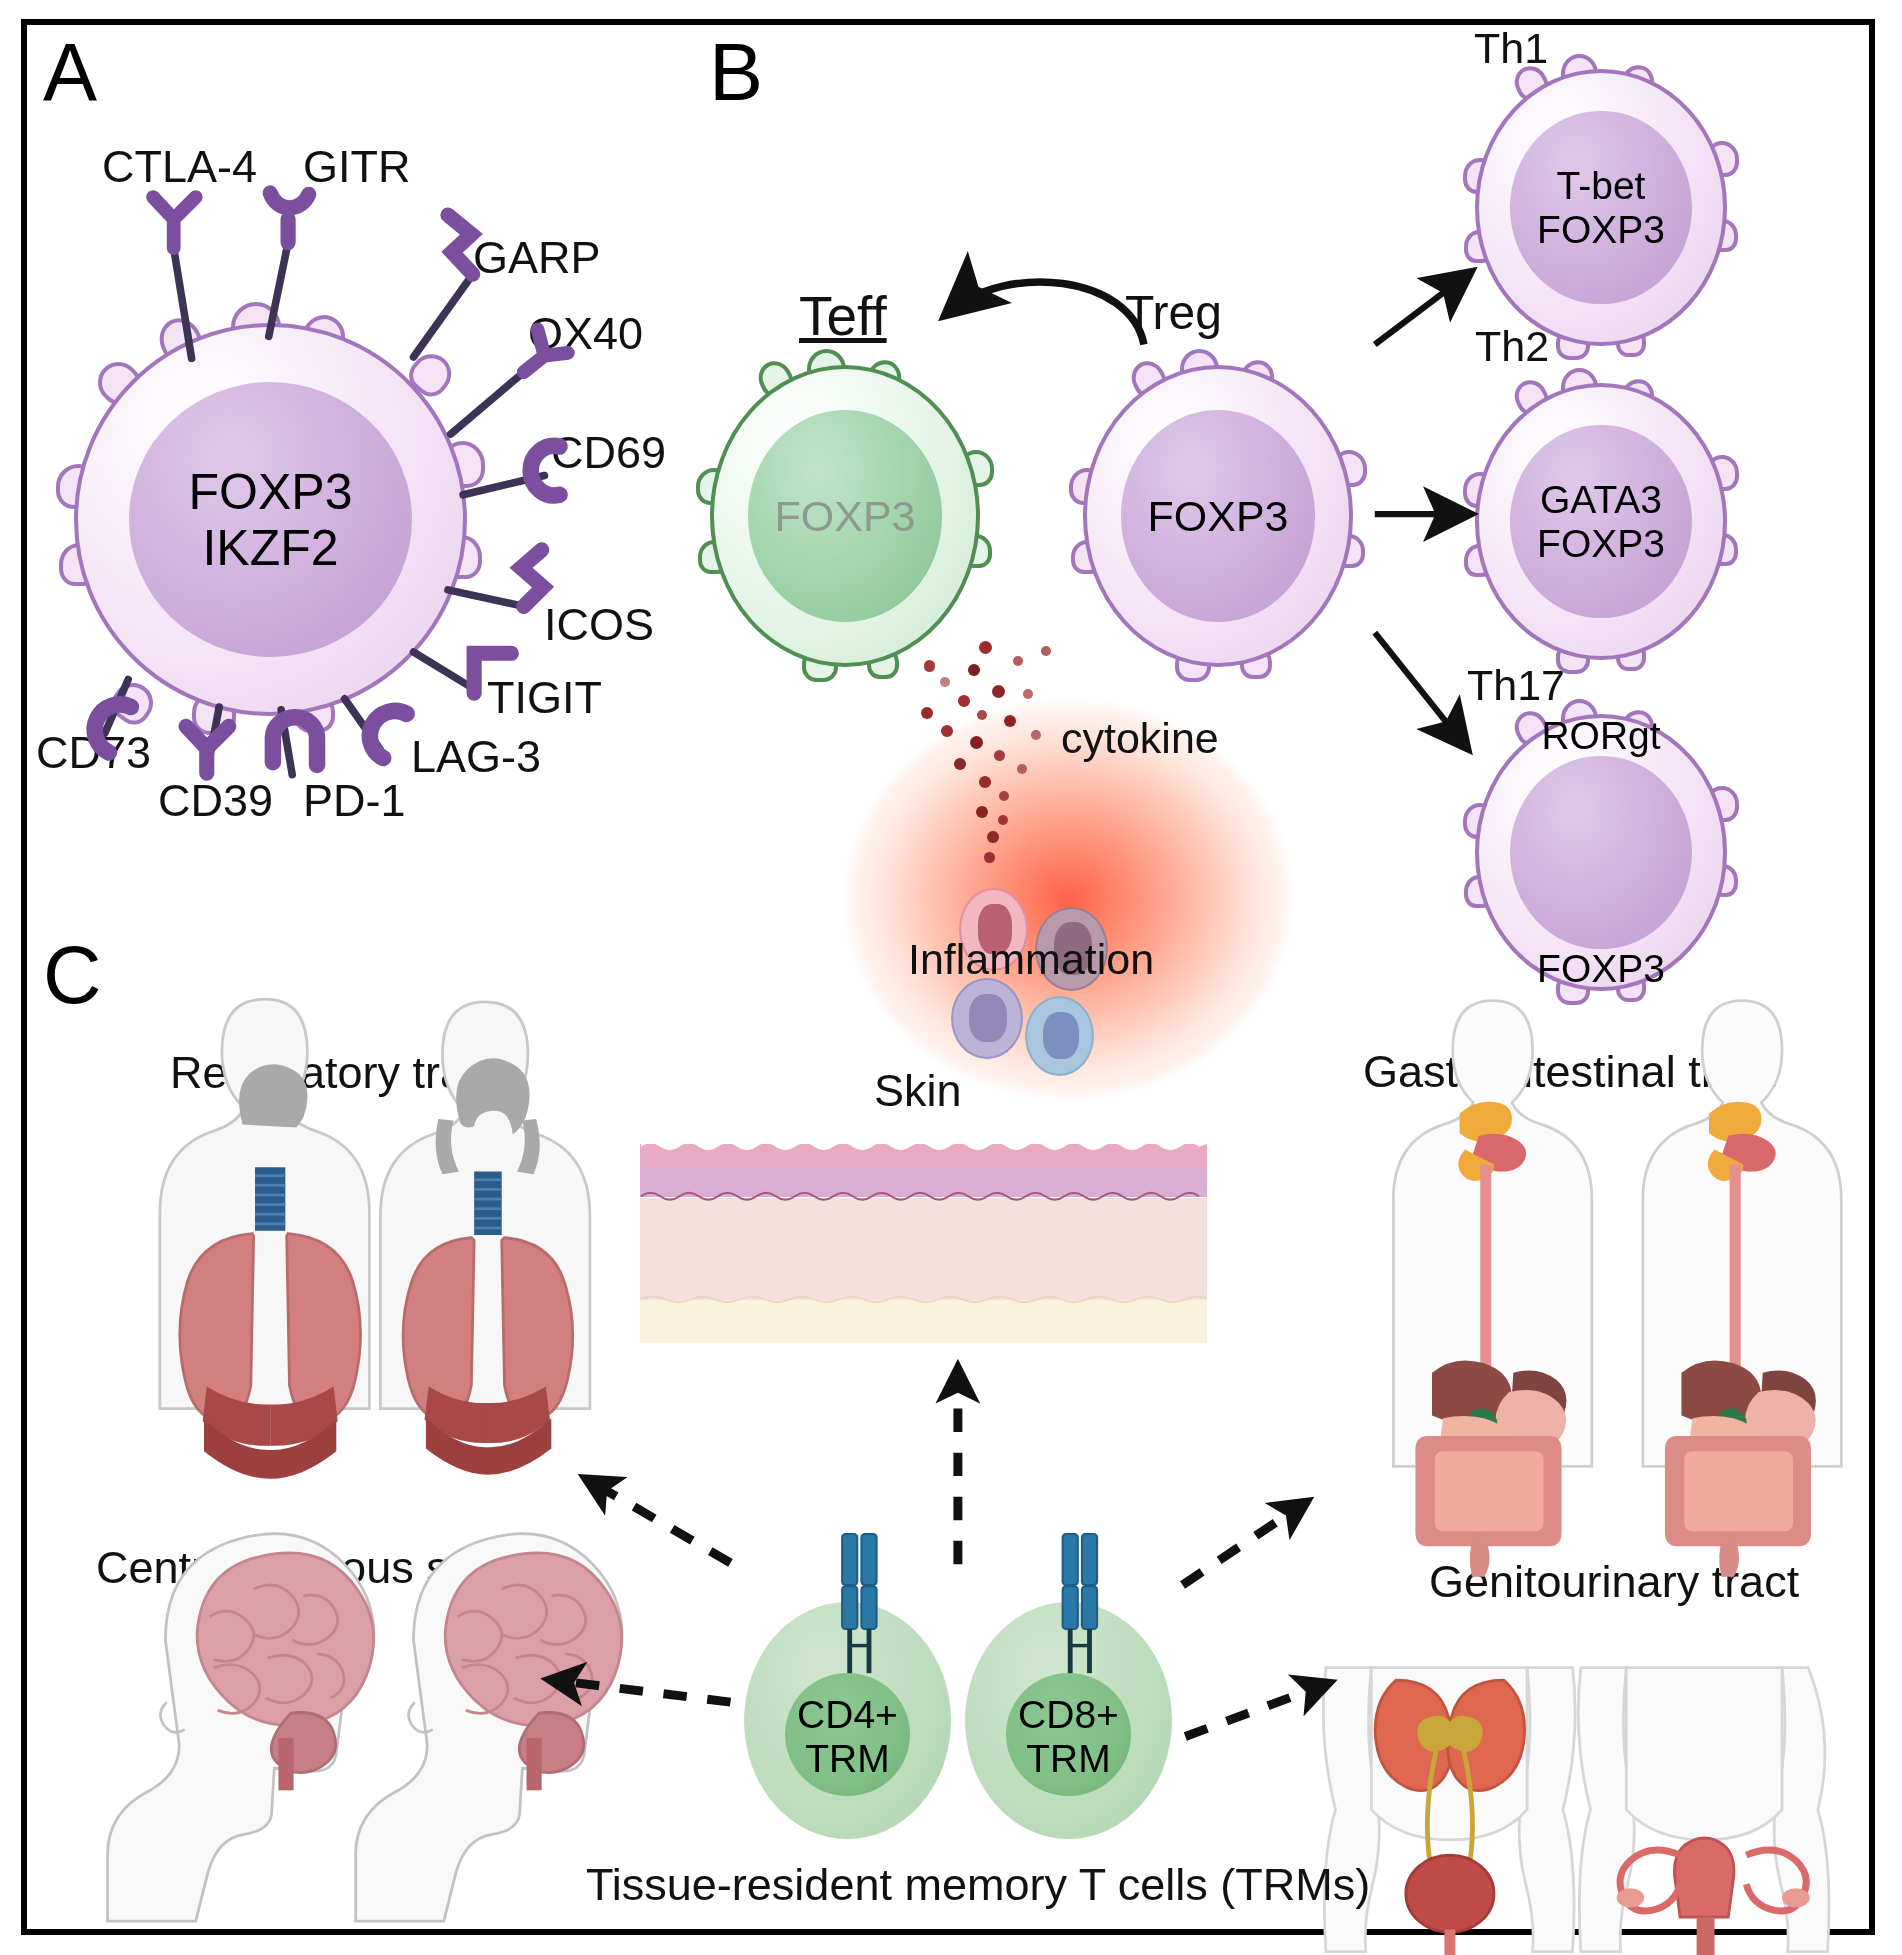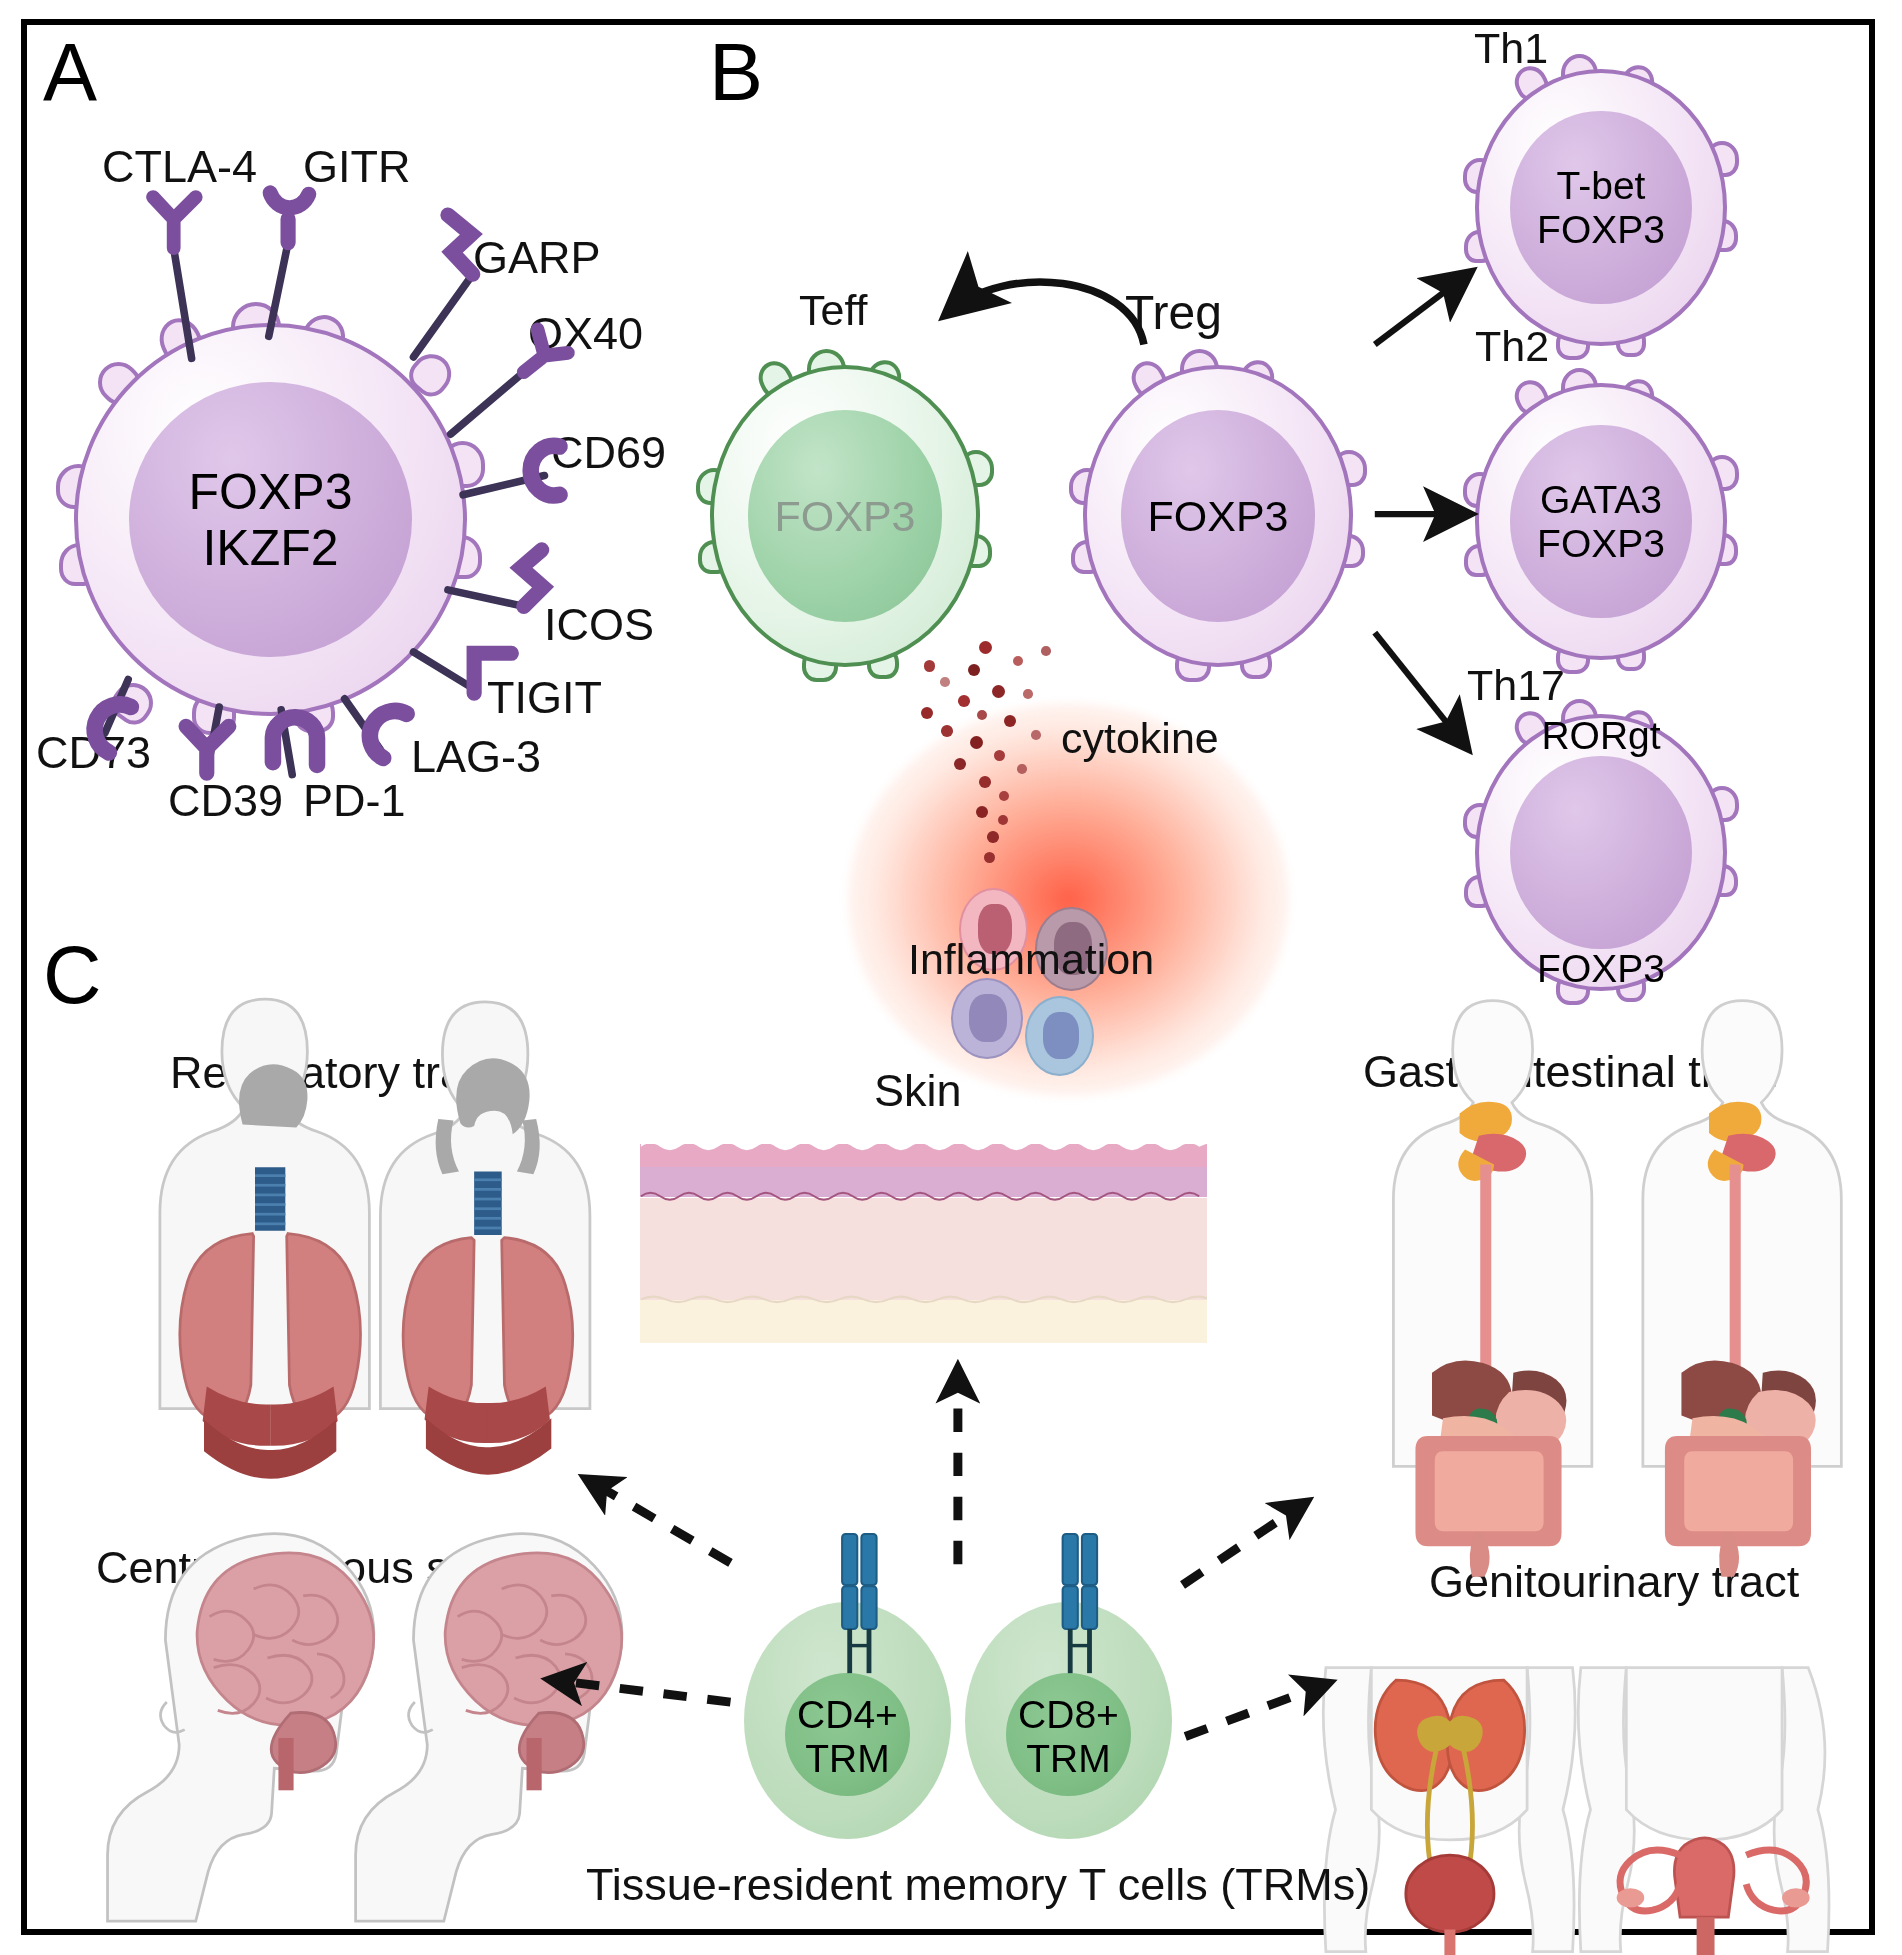--- a/index.html
+++ b/index.html
@@ -114,21 +114,21 @@
 
   <div class="lbl" style="left:102px; top:143px; font-size:45px;">CTLA-4</div>
   <div class="lbl" style="left:303px; top:143px; font-size:45px;">GITR</div>
   <div class="lbl" style="left:473px; top:234px; font-size:45px;">GARP</div>
   <div class="lbl" style="left:528px; top:310px; font-size:45px;">OX40</div>
   <div class="lbl" style="left:551px; top:429px; font-size:45px;">CD69</div>
   <div class="lbl" style="left:544px; top:601px; font-size:45px;">ICOS</div>
   <div class="lbl" style="left:487px; top:674px; font-size:45px;">TIGIT</div>
   <div class="lbl" style="left:411px; top:733px; font-size:45px;">LAG-3</div>
   <div class="lbl" style="left:303px; top:777px; font-size:45px;">PD-1</div>
-  <div class="lbl" style="left:168px; top:777px; font-size:45px;">CD39</div>
+  <div class="lbl" style="left:158px; top:777px; font-size:45px;">CD39</div>
   <div class="lbl" style="left:36px; top:729px; font-size:45px;">CD73</div>
 
   <div class="cell treg" style="left:74px; top:323px; width:393px; height:393px;">
     <div class="villus" style="left:40%;  top:-20.7px; width:50px; height:50px;"></div>
     <div class="villus" style="left:22%;  top:-5.5px;  width:41px; height:45px; transform:rotate(-25deg);"></div>
     <div class="villus" style="left:58%;  top:-8.3px; width:43px; height:45px; transform:rotate(18deg);"></div>
     <div class="villus" style="left:-18px; top:36%;  width:45px; height:45px;"></div>
     <div class="villus" style="left:-15px; top:56%;  width:40px; height:43px;"></div>
     <div class="villus" style="left:6%;   top:10%;   width:41px; height:41px; transform:rotate(-45deg);"></div>
     <div class="villus" style="right:-18px; top:30%; width:45px; height:47px;"></div>
@@ -200,21 +200,21 @@
       <path d="M300 1122 L300 1086 M300 1086 L270 1054 M300 1086 L332 1054"></path>
     </g>
 
     <g stroke="#7b4f9e" stroke-width="24" stroke-linecap="round" fill="none">
       <path d="M190 1026 A34 34 0 1 0 158 1092"></path>
     </g>
   </svg>
 
   <div class="panel-letter" style="left:709px; top:32px;">B</div>
 
-  <div class="lbl" style="left:799px; top:288px; font-size:43px;">Teff</div>
+  <div class="lbl" style="left:799px; top:288px; font-size:55px;text-decoration:underline;">Teff</div>
   <div class="lbl" style="left:1125px; top:288px; font-size:48px;">Treg</div>
 
   <div class="cell teff" style="left:710px; top:365px; width:270px; height:302px;">
     <div class="villus" style="left:36%; top:-16.5px; width:39px; height:40px;"></div>
     <div class="villus" style="left:18%; top:-4.1px;  width:33px; height:36px; transform:rotate(-28deg);"></div>
     <div class="villus" style="left:58%; top:-5.5px;  width:34px; height:37px; transform:rotate(20deg);"></div>
     <div class="villus" style="left:-13.8px; top:34%; width:36px; height:37px;"></div>
     <div class="villus" style="left:-12.4px; top:58%; width:32px; height:34px;"></div>
     <div class="villus" style="right:-13.8px; top:28%; width:36px; height:37px;"></div>
     <div class="villus" style="right:-12.4px; top:56%; width:32px; height:34px;"></div>

